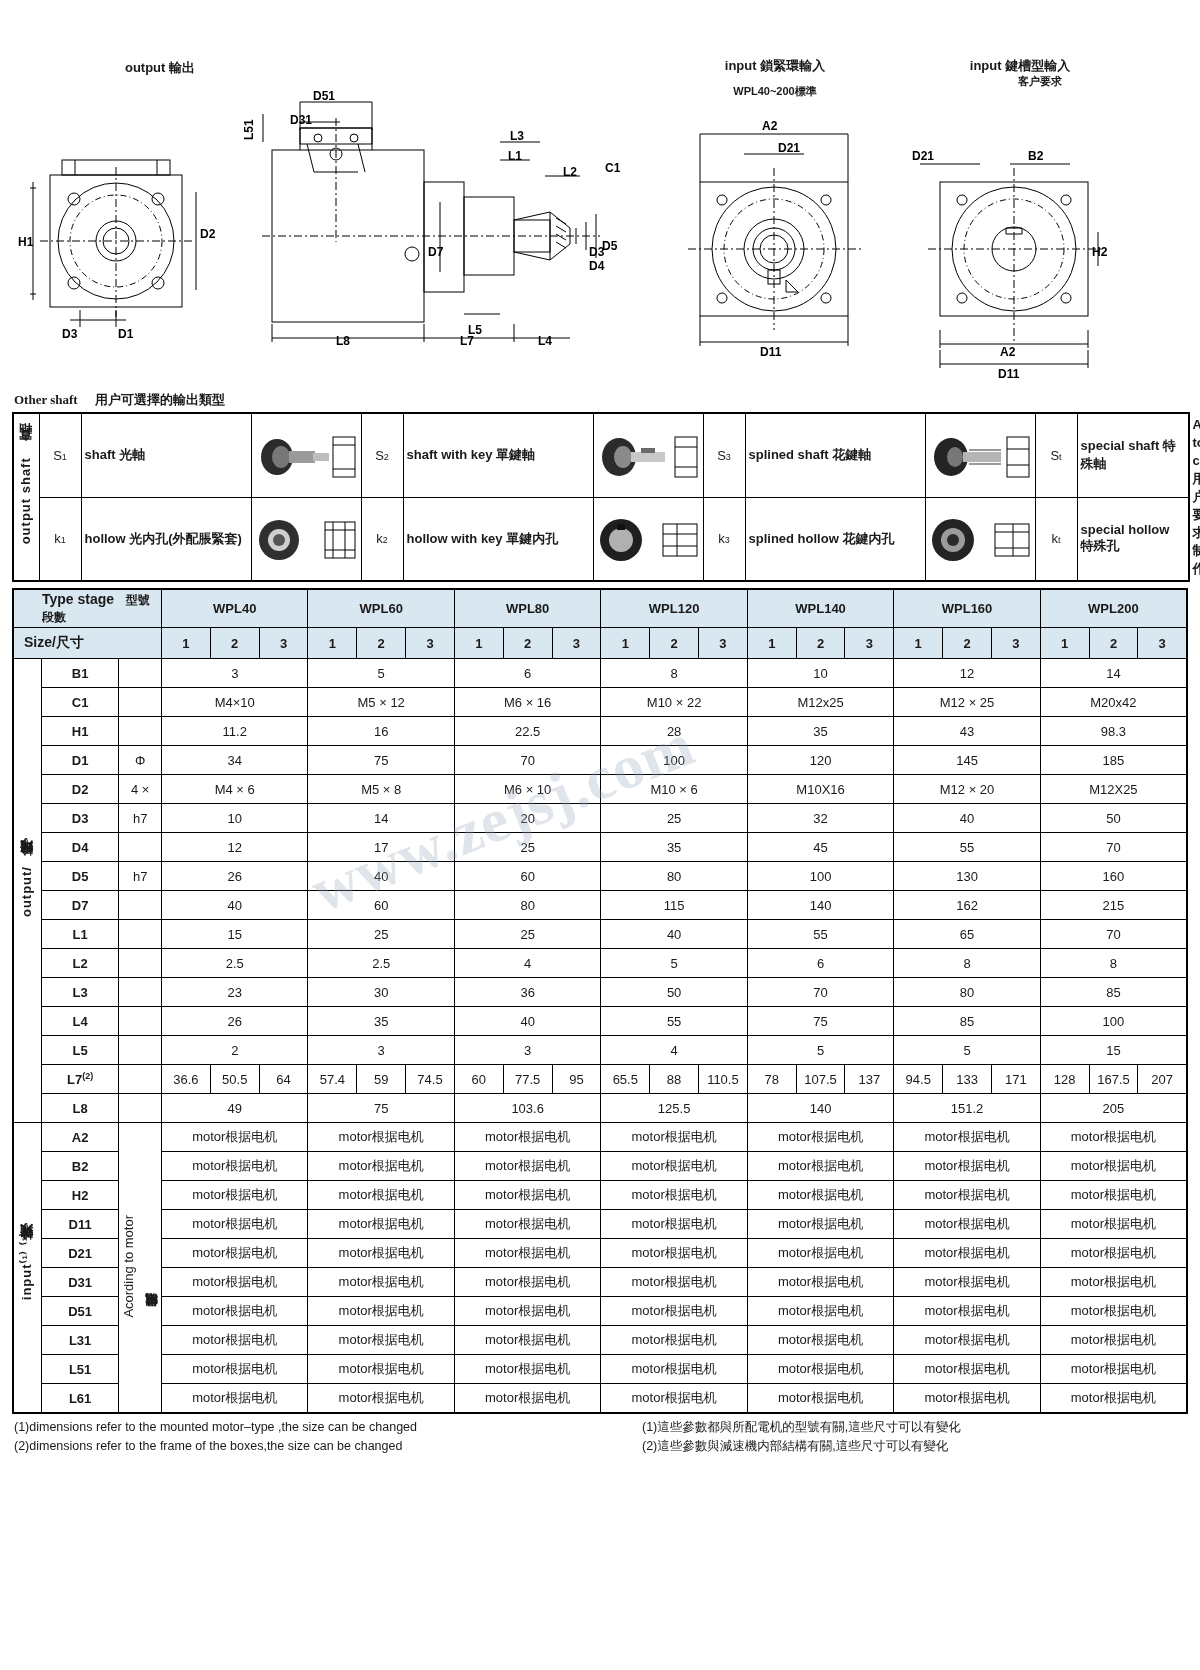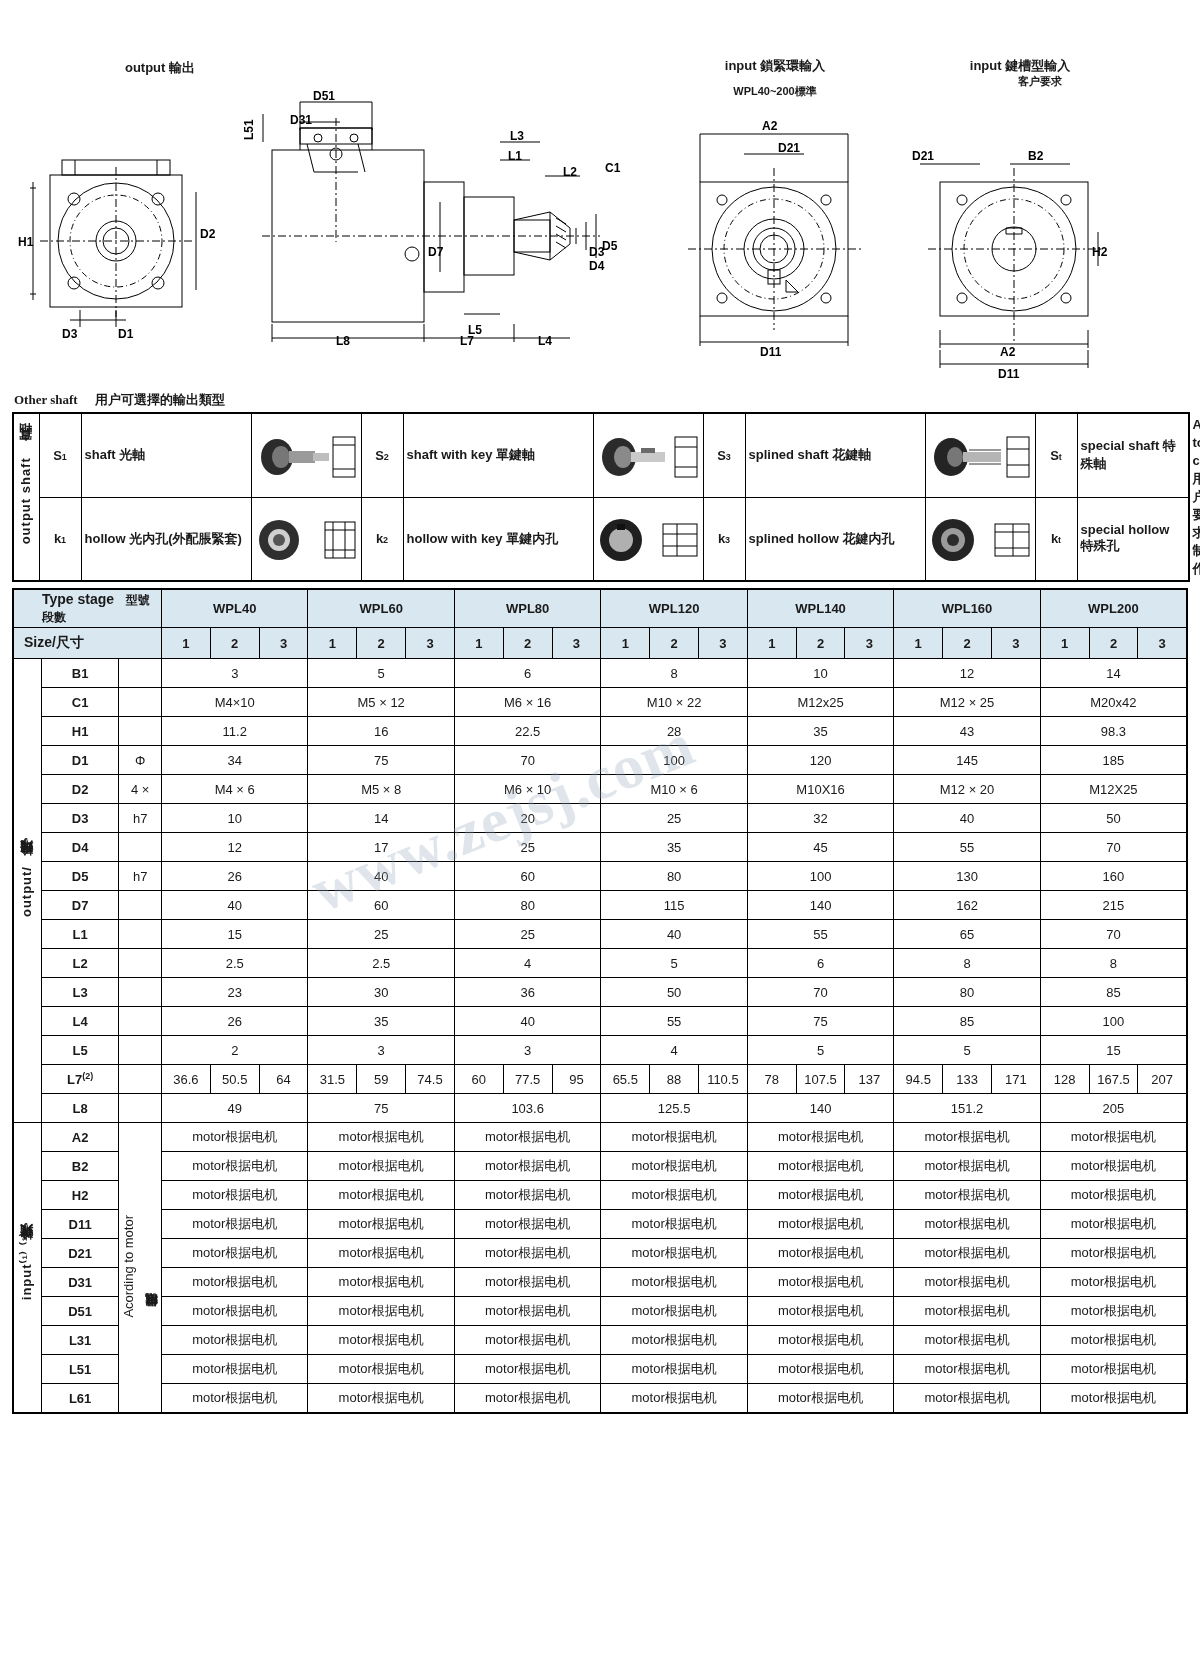--- a/index.html
+++ b/index.html
@@ -14,21 +14,21 @@
   svg.draw{position:absolute;left:0;top:0;}
 
   
   .other-title{margin:4px 0 3px 14px;font-size:13px;font-weight:bold;font-family:Liberation Serif, serif;}
   .other-title .cn{font-weight:bold;margin-left:14px;}
   table{border-collapse:collapse;}
   .shaft-tbl{margin-left:12px;width:1176px;border:2px solid #000;table-layout:fixed;}
   .shaft-tbl td{border:1px solid #000;font-size:13px;padding:2px 3px;vertical-align:middle;}
   .vhead{width:26px;text-align:center;font-weight:bold;font-size:11px;}
   .vhead span{writing-mode:vertical-rl;transform:rotate(180deg);display:inline-block;letter-spacing:1px;}
-  .code{width:40px;text-align:center;font-weight:bold;font-size:13px;margin-left:7px;}
+  .code{width:40px;text-align:center;font-weight:normal;font-size:13px;margin-left:7px;}
   .lbl{font-weight:bold;font-size:13px;padding-left:6px;}
   .pic{height:78px;text-align:center;}
   .acc{text-align:center;font-weight:bold;font-size:13px;line-height:18px;}
 
   
   .main-tbl{margin:6px 0 0 12px;width:1176px;border:2px solid #000;table-layout:fixed;}
   .main-tbl td{border:1px solid #000;font-size:13px;text-align:center;padding:1px 2px;height:26px;}
   .hdr{background:#d9e7f0;font-weight:bold;}
   .rowlbl{font-weight:bold;background:#fff;}
   .sidelbl{width:26px;background:#fff;font-weight:bold;font-size:11px;}
@@ -571,21 +571,21 @@
       <td colspan="3">5</td>
       <td colspan="3">15</td>
     </tr>
 
     <tr>
       <td class="rowlbl"><span>L7</span><sup style="font-size:9px">(2)</sup></td>
       <td></td>
       <td class="smallcell">36.6</td>
       <td class="smallcell">50.5</td>
       <td class="smallcell">64</td>
-      <td class="smallcell">31.5</td>
+      <td class="smallcell">57.4</td>
       <td class="smallcell">59</td>
       <td class="smallcell">74.5</td>
       <td class="smallcell">60</td>
       <td class="smallcell">77.5</td>
       <td class="smallcell">95</td>
       <td class="smallcell">65.5</td>
       <td class="smallcell">88</td>
       <td class="smallcell">110.5</td>
       <td class="smallcell">78</td>
       <td class="smallcell">107.5</td>
@@ -711,15 +711,21 @@
       <td colspan="3" class="motor">motor根据电机</td>
       <td colspan="3" class="motor">motor根据电机</td>
       <td colspan="3" class="motor">motor根据电机</td>
       <td colspan="3" class="motor">motor根据电机</td>
       <td colspan="3" class="motor">motor根据电机</td>
       <td colspan="3" class="motor">motor根据电机</td>
     </tr>
   </tbody>
     </table>
 
+  <div class="notes">
+    <div>(1)dimensions refer to the mounted motor–type ,the size can be changed</div>
+    <div>(2)dimensions refer to the frame of the boxes,the size can be changed</div>
+    <div class="right">(1)這些參數都與所配電机的型號有關,這些尺寸可以有變化</div>
+    <div class="right" style="top:19px">(2)這些參數與減速機内部結構有關,這些尺寸可以有變化</div>
+  </div>
 
   <div class="wm">www.zejsj.com</div>
 </div>
 
 </body></html>

